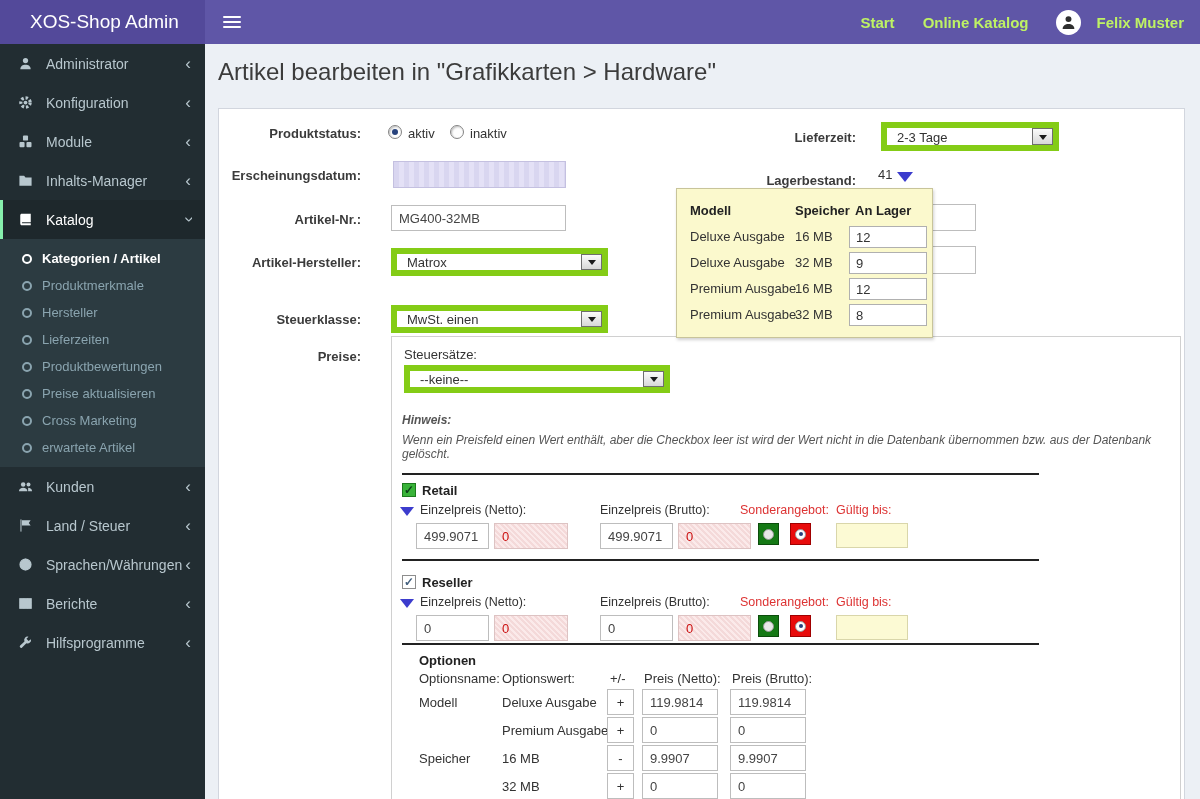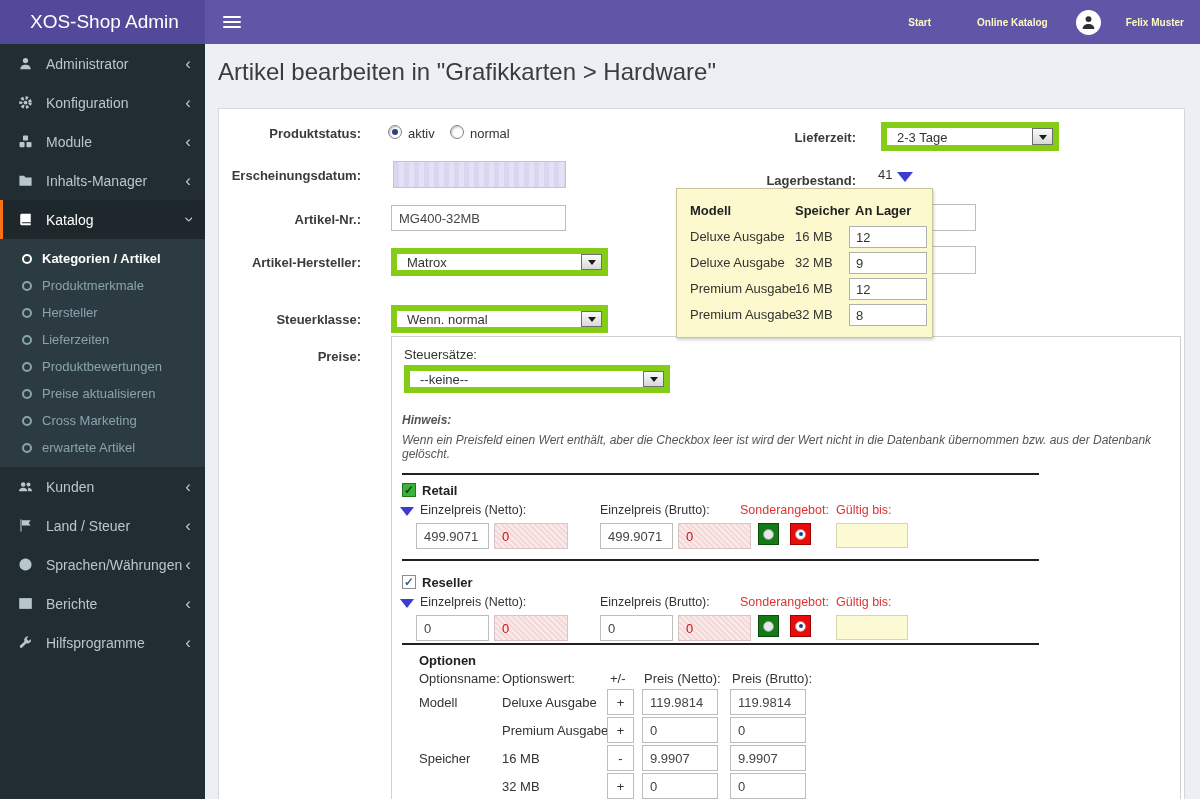--- a/index.html
+++ b/index.html
@@ -8,35 +8,35 @@
 
   
   .topbar { position:absolute; top:0; left:0; width:1200px; height:44px; z-index:30; }
   .brand { position:absolute; left:0; top:0; width:205px; height:44px; background:#53499a;
            color:#fff; font-size:19px; display:flex; align-items:center; padding-left:30px; }
   .nav { position:absolute; left:205px; top:0; right:0; height:44px; background:#5f56a7;
          display:flex; align-items:center; }
   .burger { margin-left:18px; width:18px; cursor:pointer; }
   .burger span { display:block; height:2px; background:#fff; margin:3px 0; border-radius:1px; }
   .nav-right { margin-left:auto; display:flex; align-items:center; gap:28px; padding-right:16px; }
-  .nav-link { color:#fef9c3; font-size:10px; font-weight:600; cursor:pointer;margin-left:18px; }
-  .userbox { display:flex; align-items:center; gap:7px; cursor:pointer; }
+  .nav-link { color:#bef264; font-size:15px; font-weight:600; cursor:pointer; }
+  .userbox { display:flex; align-items:center; gap:15px; cursor:pointer; }
   .avatar { width:25px; height:25px; border-radius:50%; background:#fff; display:flex;
             align-items:center; justify-content:center; }
   .avatar svg { width:17px; height:17px; fill:#2f2f2f; }
 
   
   .sidebar { position:absolute; left:0; top:44px; width:205px; bottom:0; background:#222d32; z-index:20; }
   .sitem { display:flex; align-items:center; height:39px; padding:0 14px 0 15px; color:#b8c7ce;
            font-size:14px; cursor:pointer; border-left:3px solid transparent; text-decoration:none; }
   .sitem .sicon { width:18px; height:16px; margin-right:10px; display:flex; align-items:center; }
   .sitem .sicon svg { width:15px; height:15px; fill:currentColor; }
   .chev { margin-left:auto; font-size:17px; line-height:1; color:#b8c7ce; }
   .chev.down { transform:rotate(-90deg); }
-  .sitem.active { background:#1e282c; color:#fff; border-left:3px solid #f97316; }
+  .sitem.active { background:#1e282c; color:#fff; border-left:3px solid #86efac; }
   .submenu { background:#2c3b41; padding:6px 0; list-style:none; }
   .subitem { display:flex; align-items:center; height:27px; padding-left:22px; color:#8aa4af;
              font-size:13px; cursor:pointer; text-decoration:none; }
   .subitem .circ { width:10px; height:10px; border:2px solid currentColor; border-radius:50%;
                    margin-right:10px; flex:none; }
   .subitem.active { color:#fff; font-weight:600; }
 
   
   .main { position:absolute; left:205px; top:44px; right:0; bottom:0; }
   .page-title { margin:13px 0 0 13px; font-size:24px; font-weight:400; color:#3c3c3c; line-height:30px; }
@@ -268,37 +268,37 @@
 
   <div class="main">
     <h1 class="page-title">Artikel bearbeiten in "Grafikkarten &gt; Hardware"</h1>
 
     <div class="panel">
 
       <span class="rowlabel" style="top:17px">Produktstatus:</span>
       <span class="radio checked" style="left:169px;top:16px"></span>
       <span class="ftext" style="left:189px;top:17px">aktiv</span>
       <span class="radio" style="left:231px;top:16px"></span>
-      <span class="ftext" style="left:251px;top:17px">normal</span>
+      <span class="ftext" style="left:251px;top:17px">inaktiv</span>
 
       <span class="rowlabel" style="top:59px">Erscheinungsdatum:</span>
       <input class="tin lav" style="left: 174px; top: 52px; width: 173px; height: 27px;" value="">
 
       <span class="rowlabel" style="top:103px">Artikel-Nr.:</span>
       <input class="tin" style="left: 172px; top: 96px; width: 175px;" value="MG400-32MB">
 
       <span class="rowlabel" style="top:146px">Artikel-Hersteller:</span>
       <div class="sel" style="left:172px;top:139px;width:217px;height:28px">
         <span class="txt">Matrox</span>
         <span class="sel-btn"></span>
       </div>
 
       <span class="rowlabel" style="top:203px">Steuerklasse:</span>
       <div class="sel" style="left:172px;top:196px;width:217px;height:28px">
-        <span class="txt">Wenn. normal</span>
+        <span class="txt">MwSt. einen</span>
         <span class="sel-btn"></span>
       </div>
 
       <span class="rowlabelR" style="top:21px">Lieferzeit:</span>
       <div class="sel" style="left:662px;top:13px;width:178px;height:29px">
         <span class="txt">2-3 Tage</span>
         <span class="sel-btn"></span>
       </div>
 
       <span class="rowlabelR" style="top:64px">Lagerbestand:</span>

